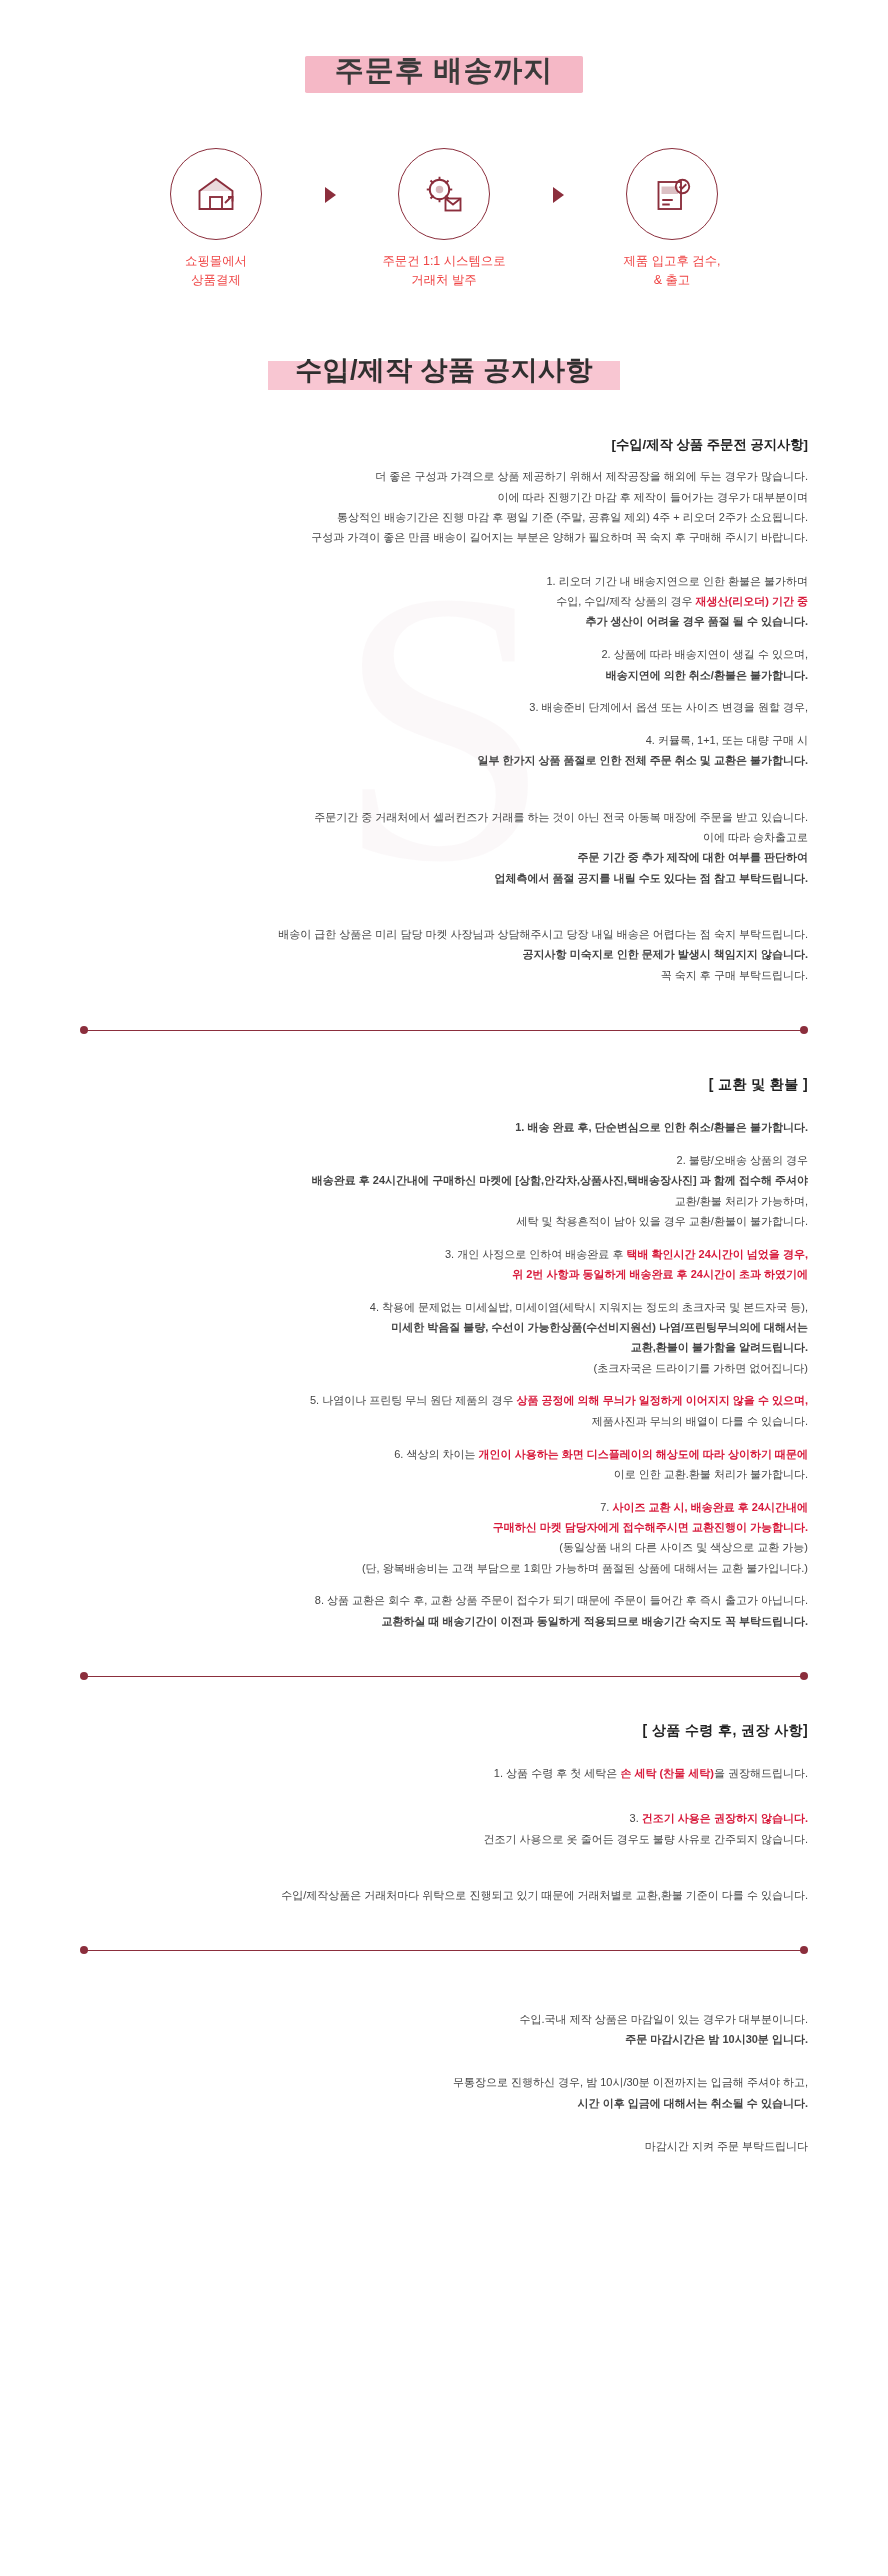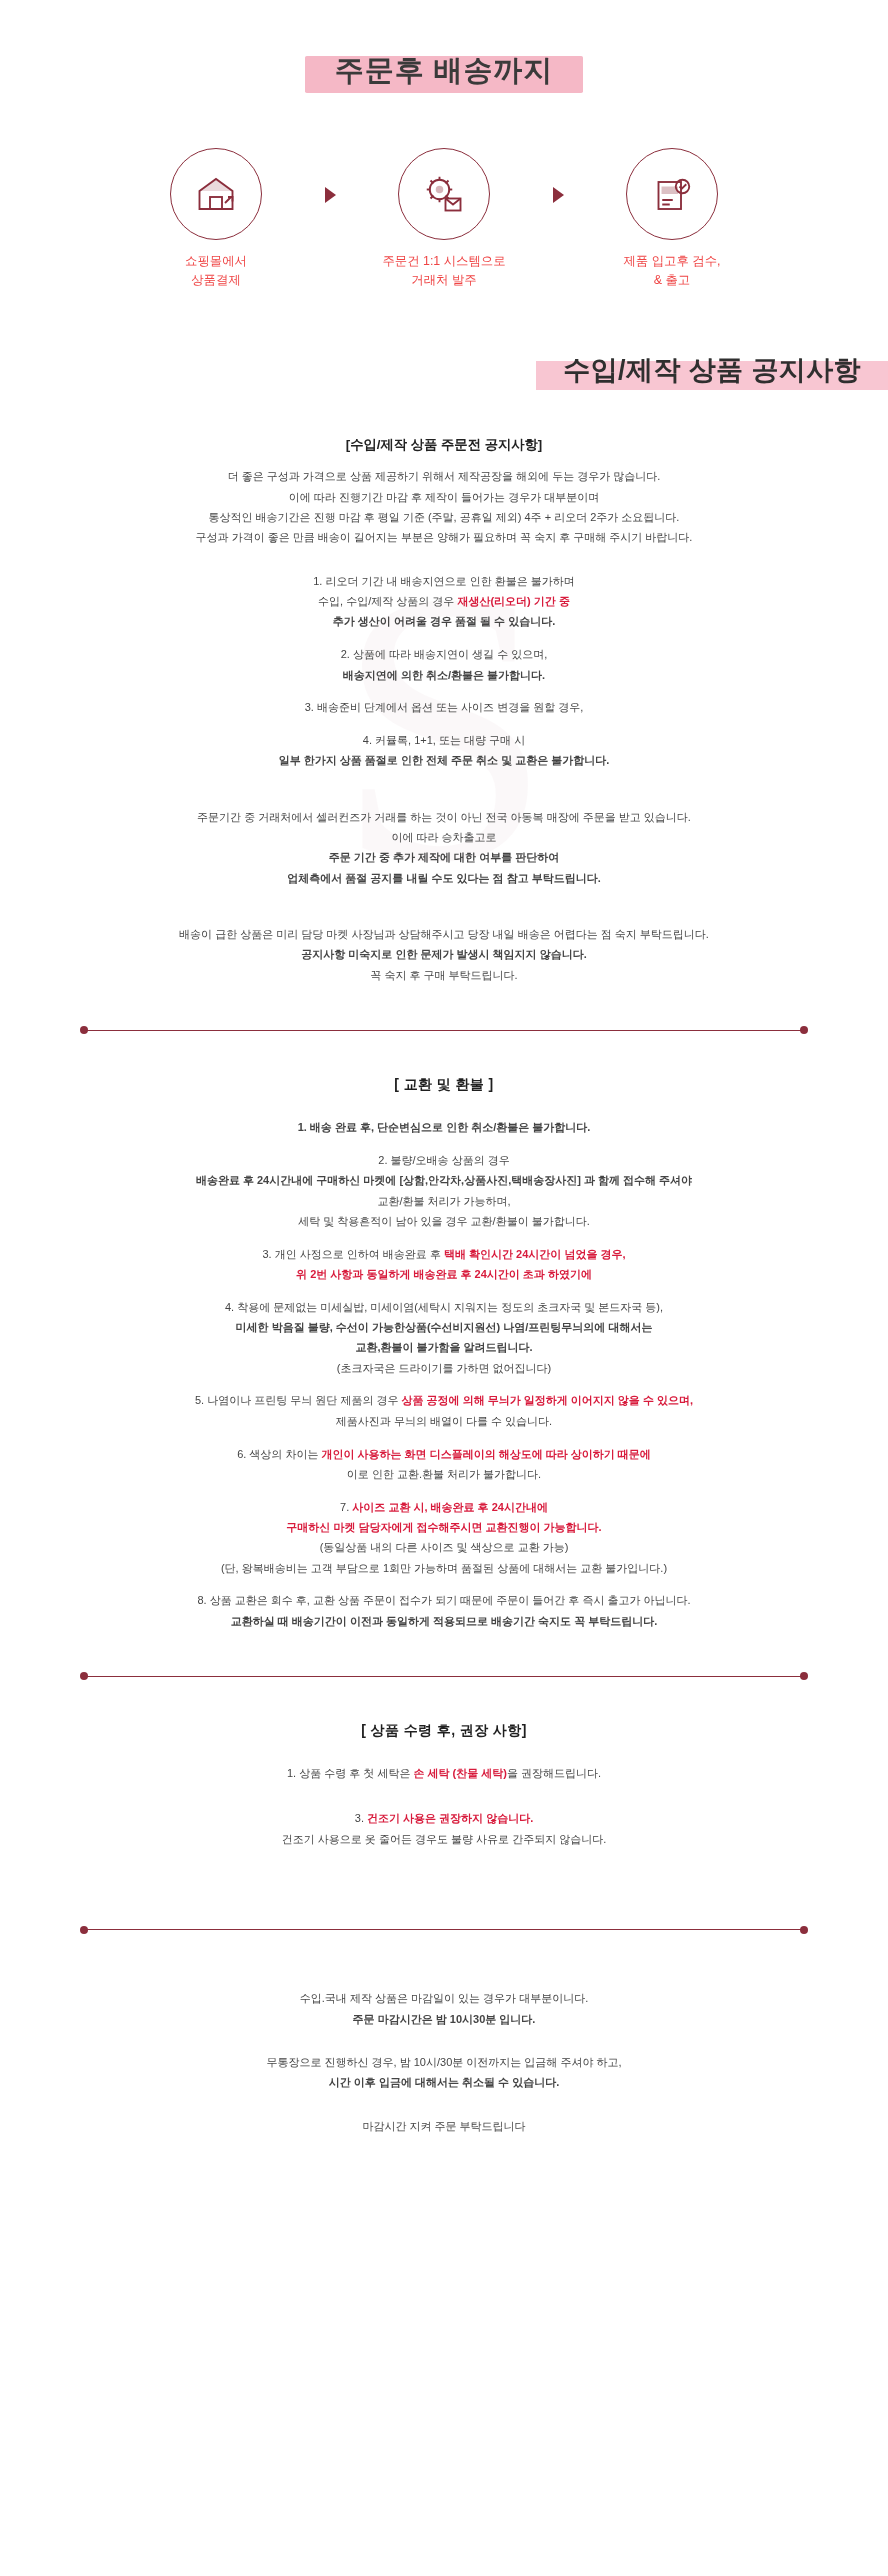--- a/index.html
+++ b/index.html
@@ -87,21 +87,21 @@
   .arrow-tri {
     width: 0; height: 0;
     margin: 0 auto;
     border-left: 11.5px solid #8b2e3c;
     border-top: 8px solid transparent;
     border-bottom: 8px solid transparent;
   }
 
   
   .section-title-wrap {
-    text-align: right;
+    text-align: center;
     margin-top: 57px;
   }
   .section-title {
     display: inline-block;
     position: relative;
     padding: 5.3px 27px 7px;
   }
   .section-title-bg {
     position: absolute;
     left: 0; right: 0; top: 14px; bottom: 5.3px;
@@ -129,21 +129,21 @@
     z-index: 0;
     pointer-events: none;
   }
 
   
   .content {
     position: relative;
     z-index: 1;
     width: 728px;
     margin: 17px auto;
-    text-align: center;
+    text-align: right;
   }
   .blk { margin-top: 30px; }
   .h-bold {
     font-size: 13.3px;
     font-weight: bold;
     color: #222222;
     margin-bottom: 12.4px;
   }
   p.line {
     font-size: 11px;
@@ -423,20 +423,21 @@
 
     <div class="gap-sm"></div>
 
     <div>
       <p class="line"><span>3. </span><span class="red">건조기 사용은 권장하지 않습니다.</span></p>
       <p class="line">건조기 사용으로 옷 줄어든 경우도 불량 사유로 간주되지 않습니다.</p>
     </div>
 
     <div class="gap-lg"></div>
 
+    <p class="line">수입/제작상품은 거래처마다 위탁으로 진행되고 있기 때문에 거래처별로 교환,환불 기준이 다를 수 있습니다.</p>
   </div>
 
   <div class="divider">
     <div class="dot l"></div>
     <div class="divider-line"></div>
     <div class="dot r"></div>
   </div>
 
   <div class="content" style="padding-bottom:62px;">
 

